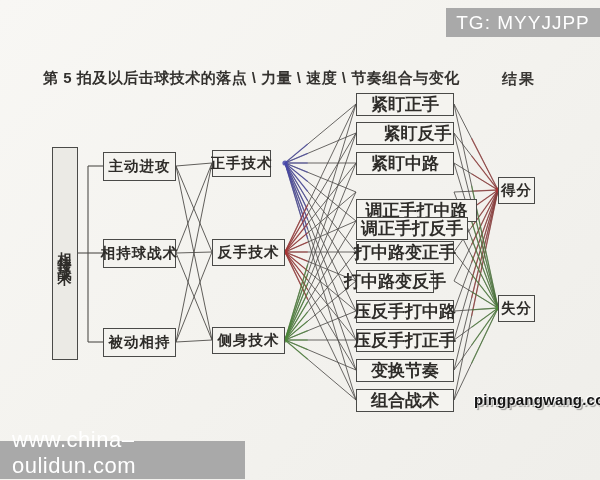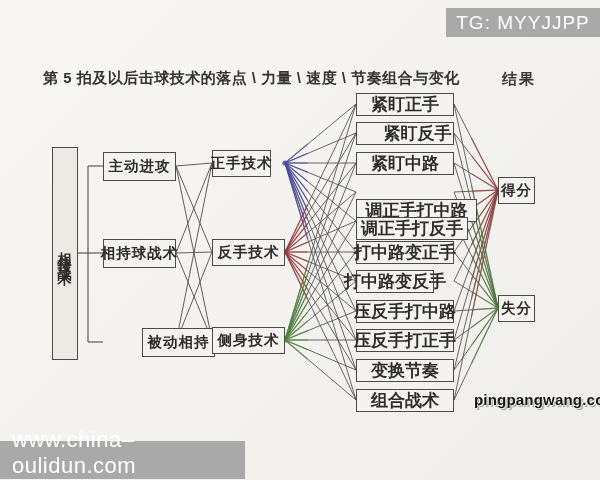--- a/index.html
+++ b/index.html
@@ -193,21 +193,21 @@
     <span>相持球战术</span>
   </div>
 
   <div id="nodes-layer">
       <div class="node tactic" style="left: 103px; top: 151.5px; width: 73px; height: 29px;">
         <span>主动进攻</span>
       </div>
       <div class="node tactic" style="left: 103px; top: 238.5px; width: 73px; height: 29px;">
         <span>相持球战术</span>
       </div>
-      <div class="node tactic" style="left: 103px; top: 327.5px; width: 73px; height: 29px; margin-left: 39px;">
+      <div class="node tactic" style="left: 103px; top: 327.5px; width: 73px; height: 29px;">
         <span>被动相持</span>
       </div>
       <div class="node technique" style="left: 212px; top: 149.5px; width: 59px; height: 27px;">
         <span>正手技术</span>
       </div>
       <div class="node technique" style="left: 212px; top: 238.5px; width: 73px; height: 27px;">
         <span>反手技术</span>
       </div>
       <div class="node technique" style="left: 212px; top: 326.5px; width: 73px; height: 27px;">
         <span>侧身技术</span>

